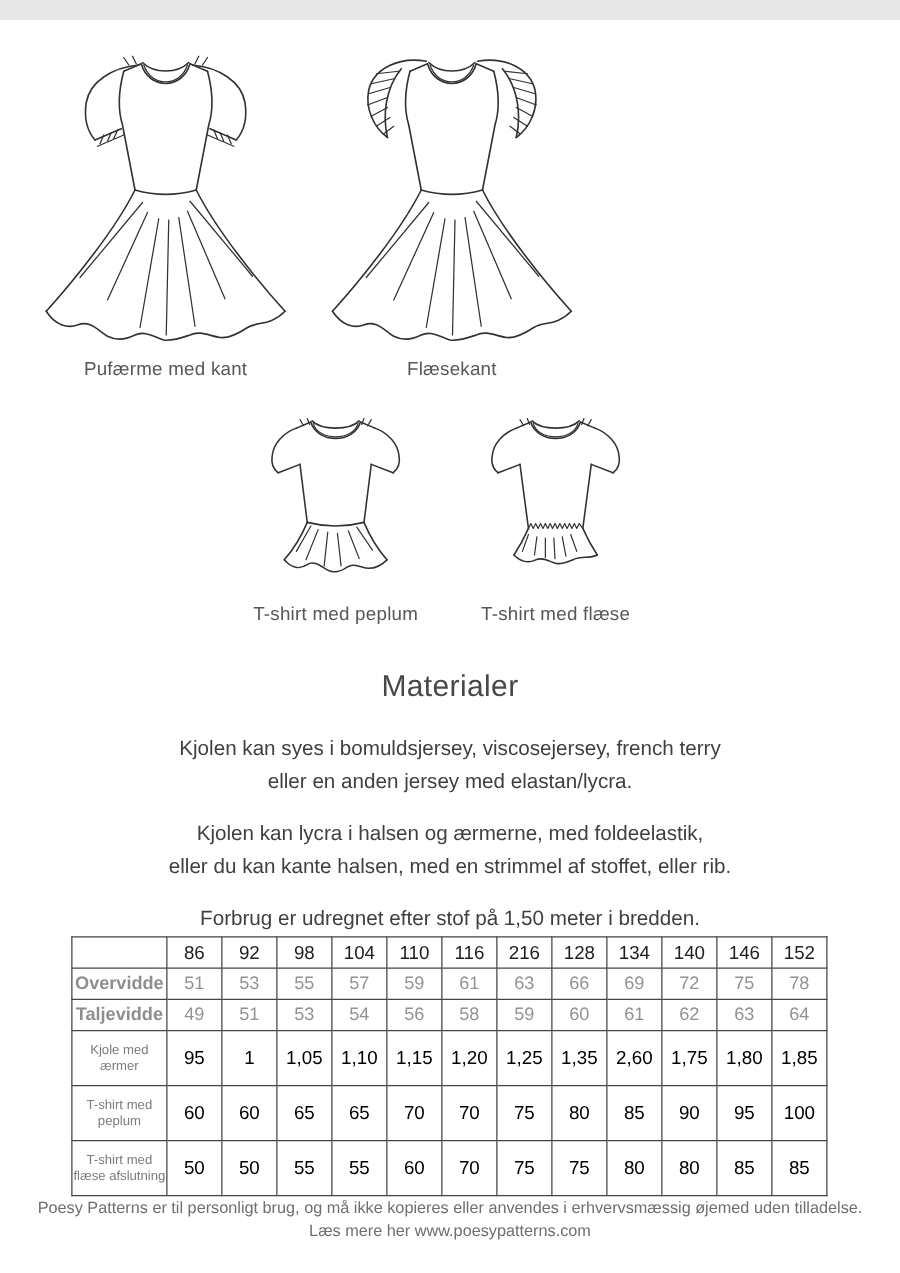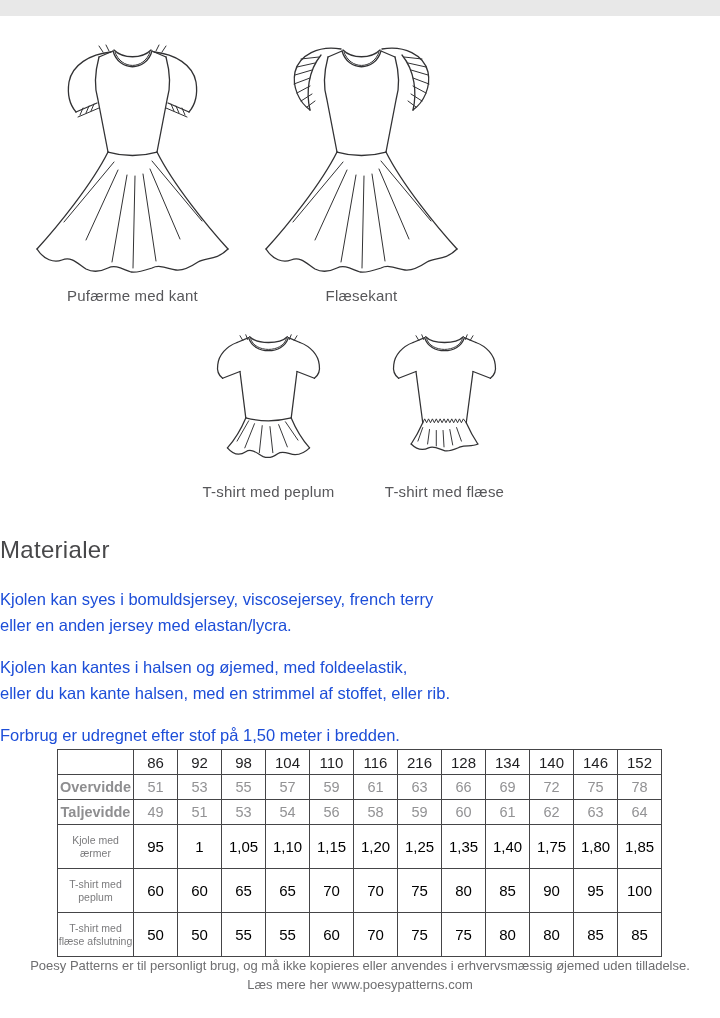--- a/index.html
+++ b/index.html
@@ -8,26 +8,26 @@
     background:#ffffff;overflow:hidden;
     font-family:"Liberation Sans", sans-serif;color:#4c4c4e;
   }
   
   .figure{position:absolute;text-align:center;}
   .figure svg{display:block;margin:0 auto;}
   .figure .caption{
     display:block;margin-top:10px;font-size:15px;color:#57575a;letter-spacing:.2px;
   }
   
-  .materials{position:absolute;top:520px;left:0;width:720px;}
+  .materials{position:absolute;top:520px;left:0;width:720px;text-align:center;}
   .materials h1{
     margin:0 0 22px 0;font-size:24px;font-weight:normal;color:#48484a;letter-spacing:.3px;
   }
   .materials p{
-    margin:0 0 16px 0;font-size:16.5px;line-height:26px;color:#1d4ed8;
+    margin:0 0 16px 0;font-size:16.5px;line-height:26px;color:#404040;
   }
   .materials p.last{margin:6px 0 0 0;}
   
   .size-table{
     position:absolute;left:57px;top:733px;
     border-collapse:collapse;table-layout:fixed;
   }
   .size-table th,.size-table td{
     border:1px solid #454547;padding:0;text-align:center;vertical-align:middle;
     font-weight:normal;background:#fff;
@@ -163,21 +163,21 @@
       <path d="M38,120 C44,126 50,127 56,124 C62,121 68,126 73,127 C78,128 84,125 89,123 C95,121 101,123 107,120"></path>
       <path class="thin" d="M50,103 L45,117 M57,105 L55,120 M64,106 L64,122 M71,106 L72,123 M78,105 L81,121 M85,103 L90,117"></path>
     </svg>
     <span class="caption">T-shirt med flæse</span>
   </div>
 
   <div class="materials">
     <h1>Materialer</h1>
     <p><span>Kjolen kan syes i bomuldsjersey, viscosejersey, french terry</span><br>
       <span>eller en anden jersey med elastan/lycra.</span></p>
-    <p><span>Kjolen kan kantes i halsen og øjemed, med foldeelastik,</span><br>
+    <p><span>Kjolen kan lycra i halsen og ærmerne, med foldeelastik,</span><br>
       <span>eller du kan kante halsen, med en strimmel af stoffet, eller rib.</span></p>
     <p class="last">Forbrug er udregnet efter stof på 1,50 meter i bredden.</p>
   </div>
 
   <table class="size-table">
     <colgroup>
         <col class="labelcol">
         <col class="datacol">
         <col class="datacol">
         <col class="datacol">
@@ -242,21 +242,21 @@
         <tr class="fabric">
           <th>Kjole med ærmer</th>
           <td>95</td>
           <td>1</td>
           <td>1,05</td>
           <td>1,10</td>
           <td>1,15</td>
           <td>1,20</td>
           <td>1,25</td>
           <td>1,35</td>
-          <td>1,40</td>
+          <td>2,60</td>
           <td>1,75</td>
           <td>1,80</td>
           <td>1,85</td>
         </tr>
         <tr class="fabric">
           <th>T-shirt med peplum</th>
           <td>60</td>
           <td>60</td>
           <td>65</td>
           <td>65</td>

